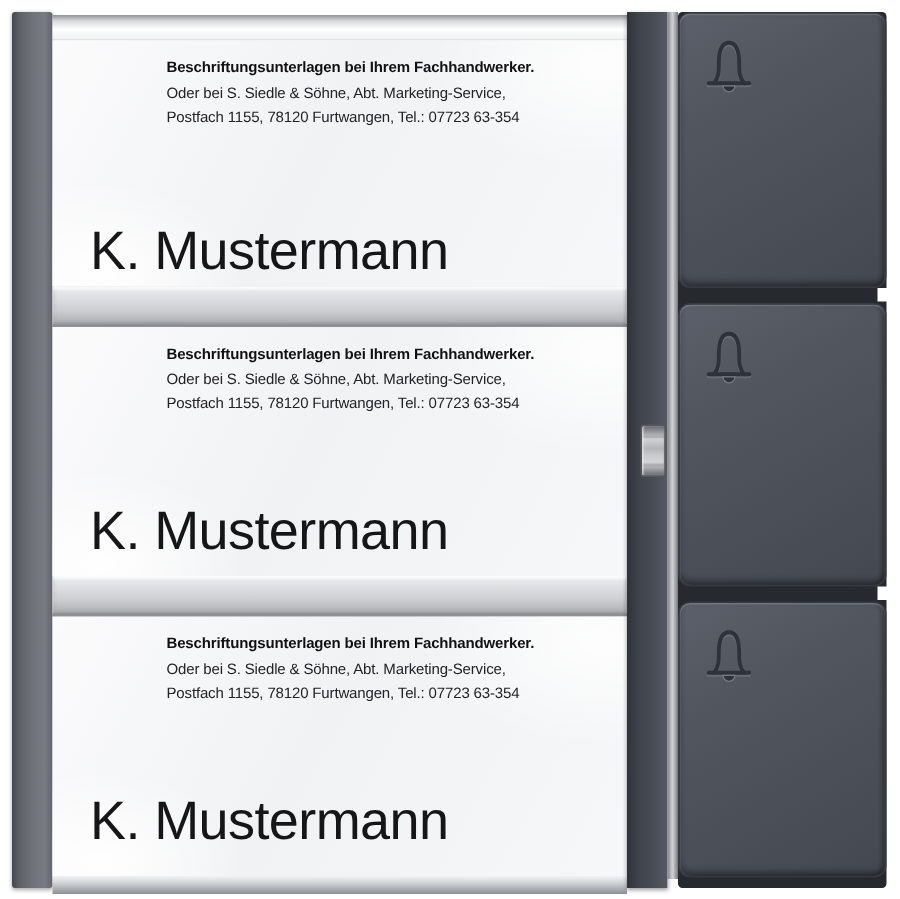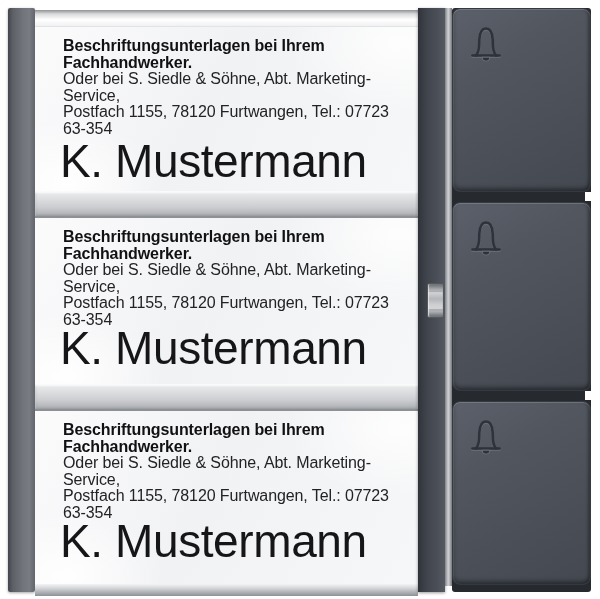--- a/index.html
+++ b/index.html
@@ -26,26 +26,27 @@
   }
   .card{
     position:relative;overflow:hidden;
     background:
       radial-gradient(140px 90px at 8% 95%,rgba(255,255,255,.95),rgba(255,255,255,0) 70%),
       radial-gradient(160px 100px at 95% 10%,rgba(255,255,255,.85),rgba(255,255,255,0) 70%),
       linear-gradient(118deg,#fbfbfc 0%,#f1f2f4 45%,#f6f7f8 100%);
   }
   .card-1{height:164px;} .card-2{height:166px;} .card-3{height:173px;}
   .card-info{
-    padding:11px 10px 0 28px;color:#232326;font-size:16px;line-height:16.5px;
+    padding:11px 10px 0 28px;color:#232326;font-size:10px;line-height:16.5px;
     letter-spacing:-0.1px;
+    margin-left:48px;
   }
   .card-info .b{font-weight:bold;color:#111114;}
   .card-name{
-    position:absolute;left:25px;color:#161619;font-size:46px;letter-spacing:-0.4px;
+    position:absolute;left:25px;color:#161619;font-size:36px;letter-spacing:-0.4px;
     white-space:nowrap;
   }
   .card-1 .card-name{bottom:3px;}
   .card-2 .card-name{bottom:9px;}
   .card-3 .card-name{bottom:16px;}
   .sep{
     height:27px;position:relative;
     background:linear-gradient(to bottom,#eceded 0%,#dcdee0 30%,#cbcdd0 60%,#b3b5b9 85%,#9b9ea2 100%);
     box-shadow:inset 0 2px 2px rgba(255,255,255,.8), inset 0 -2px 3px rgba(70,72,78,.35);
   }

